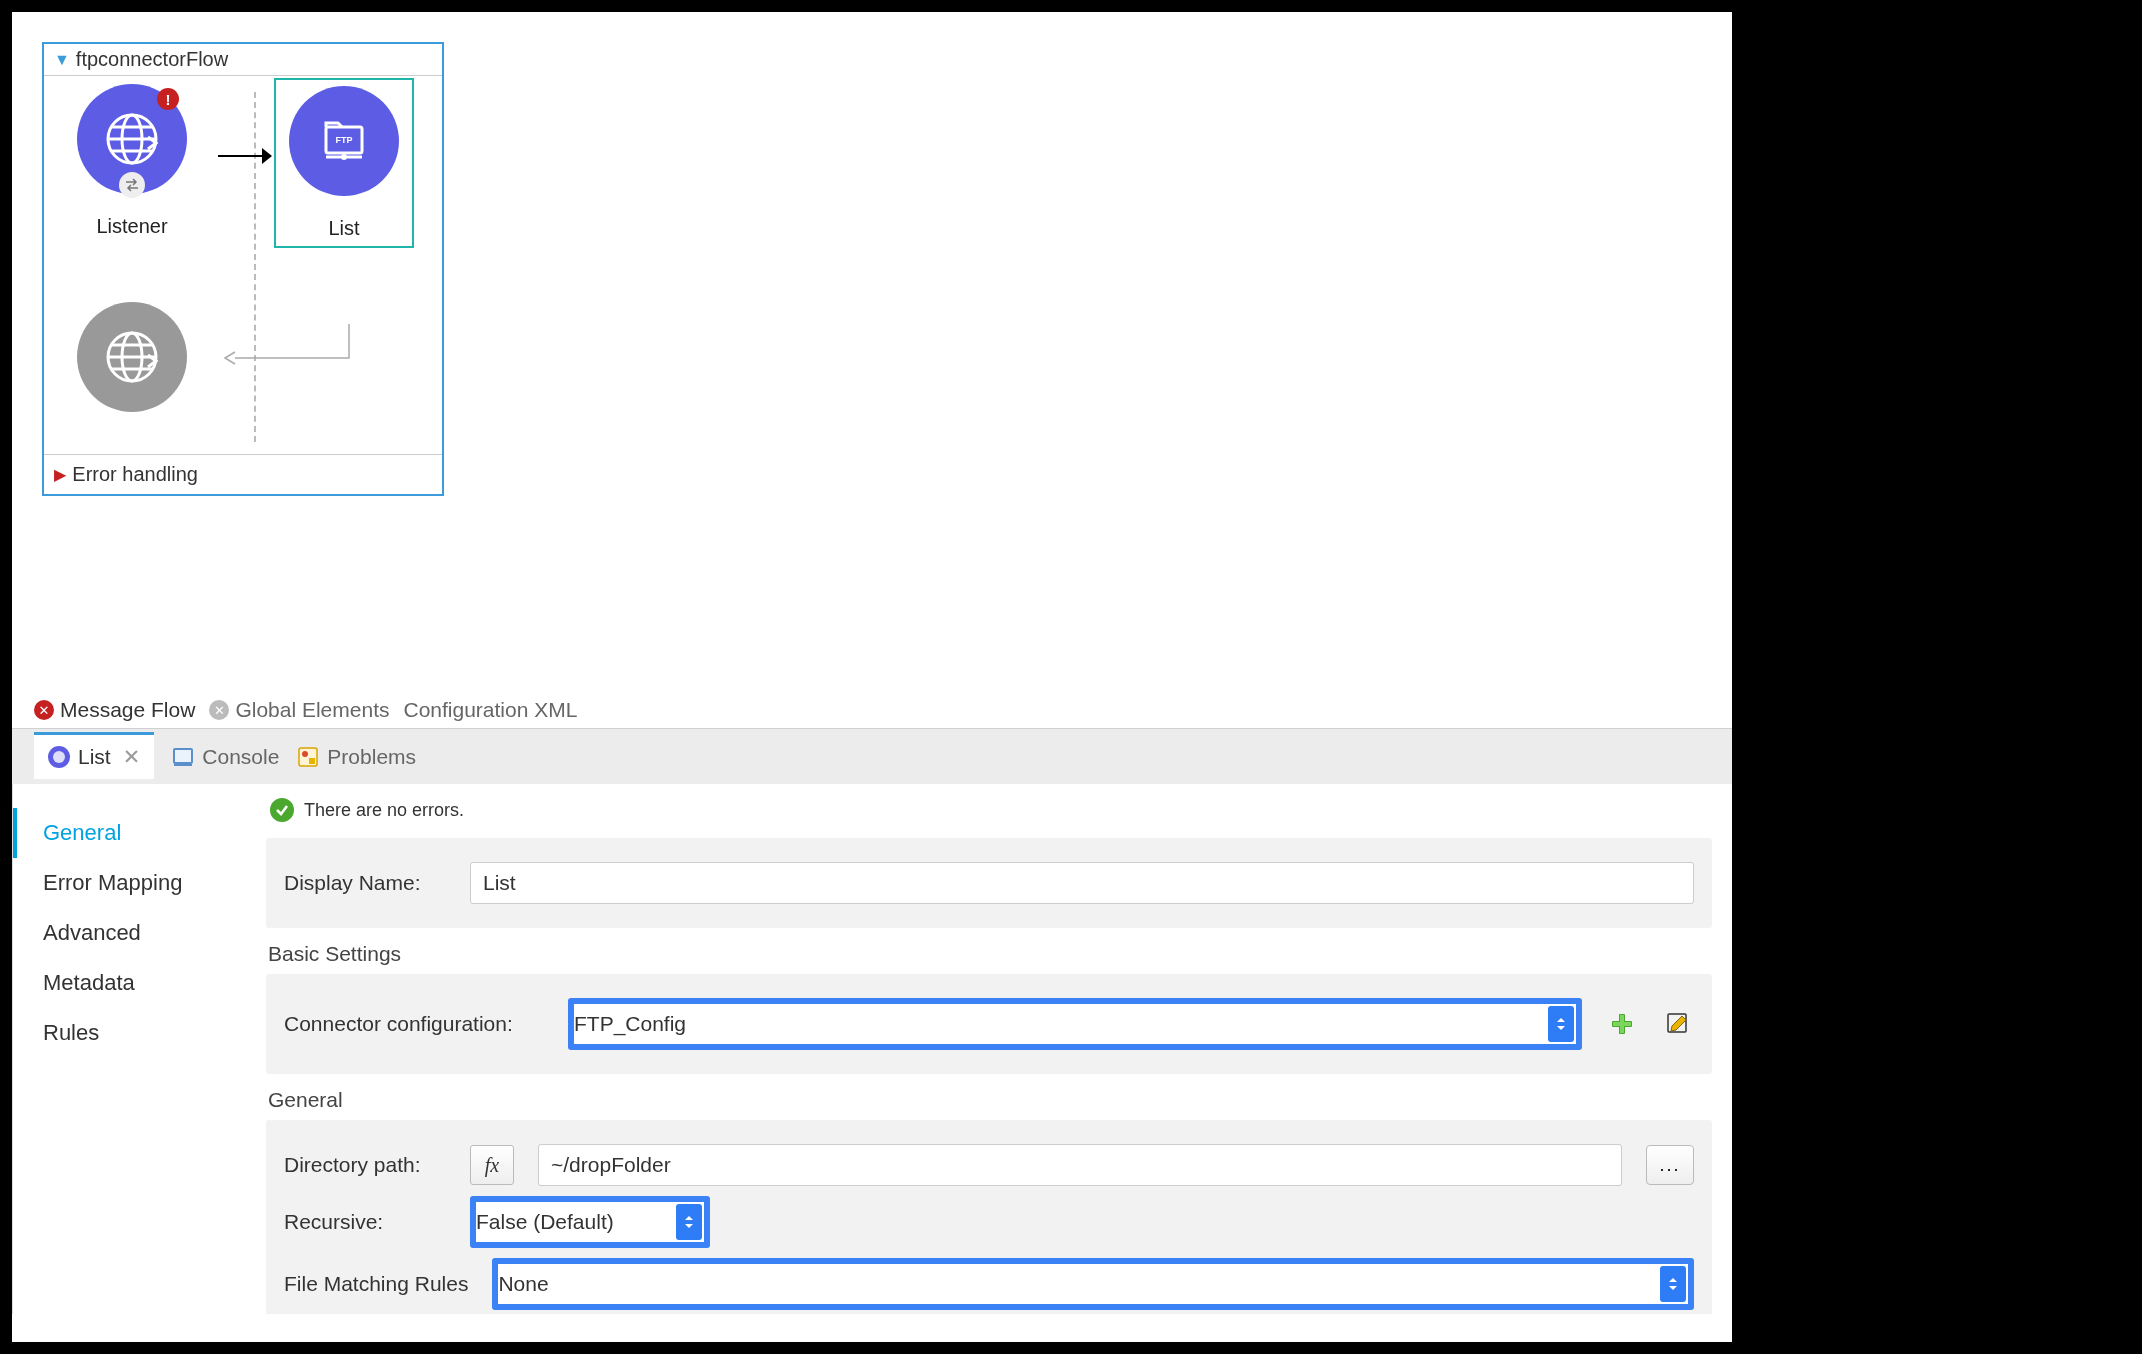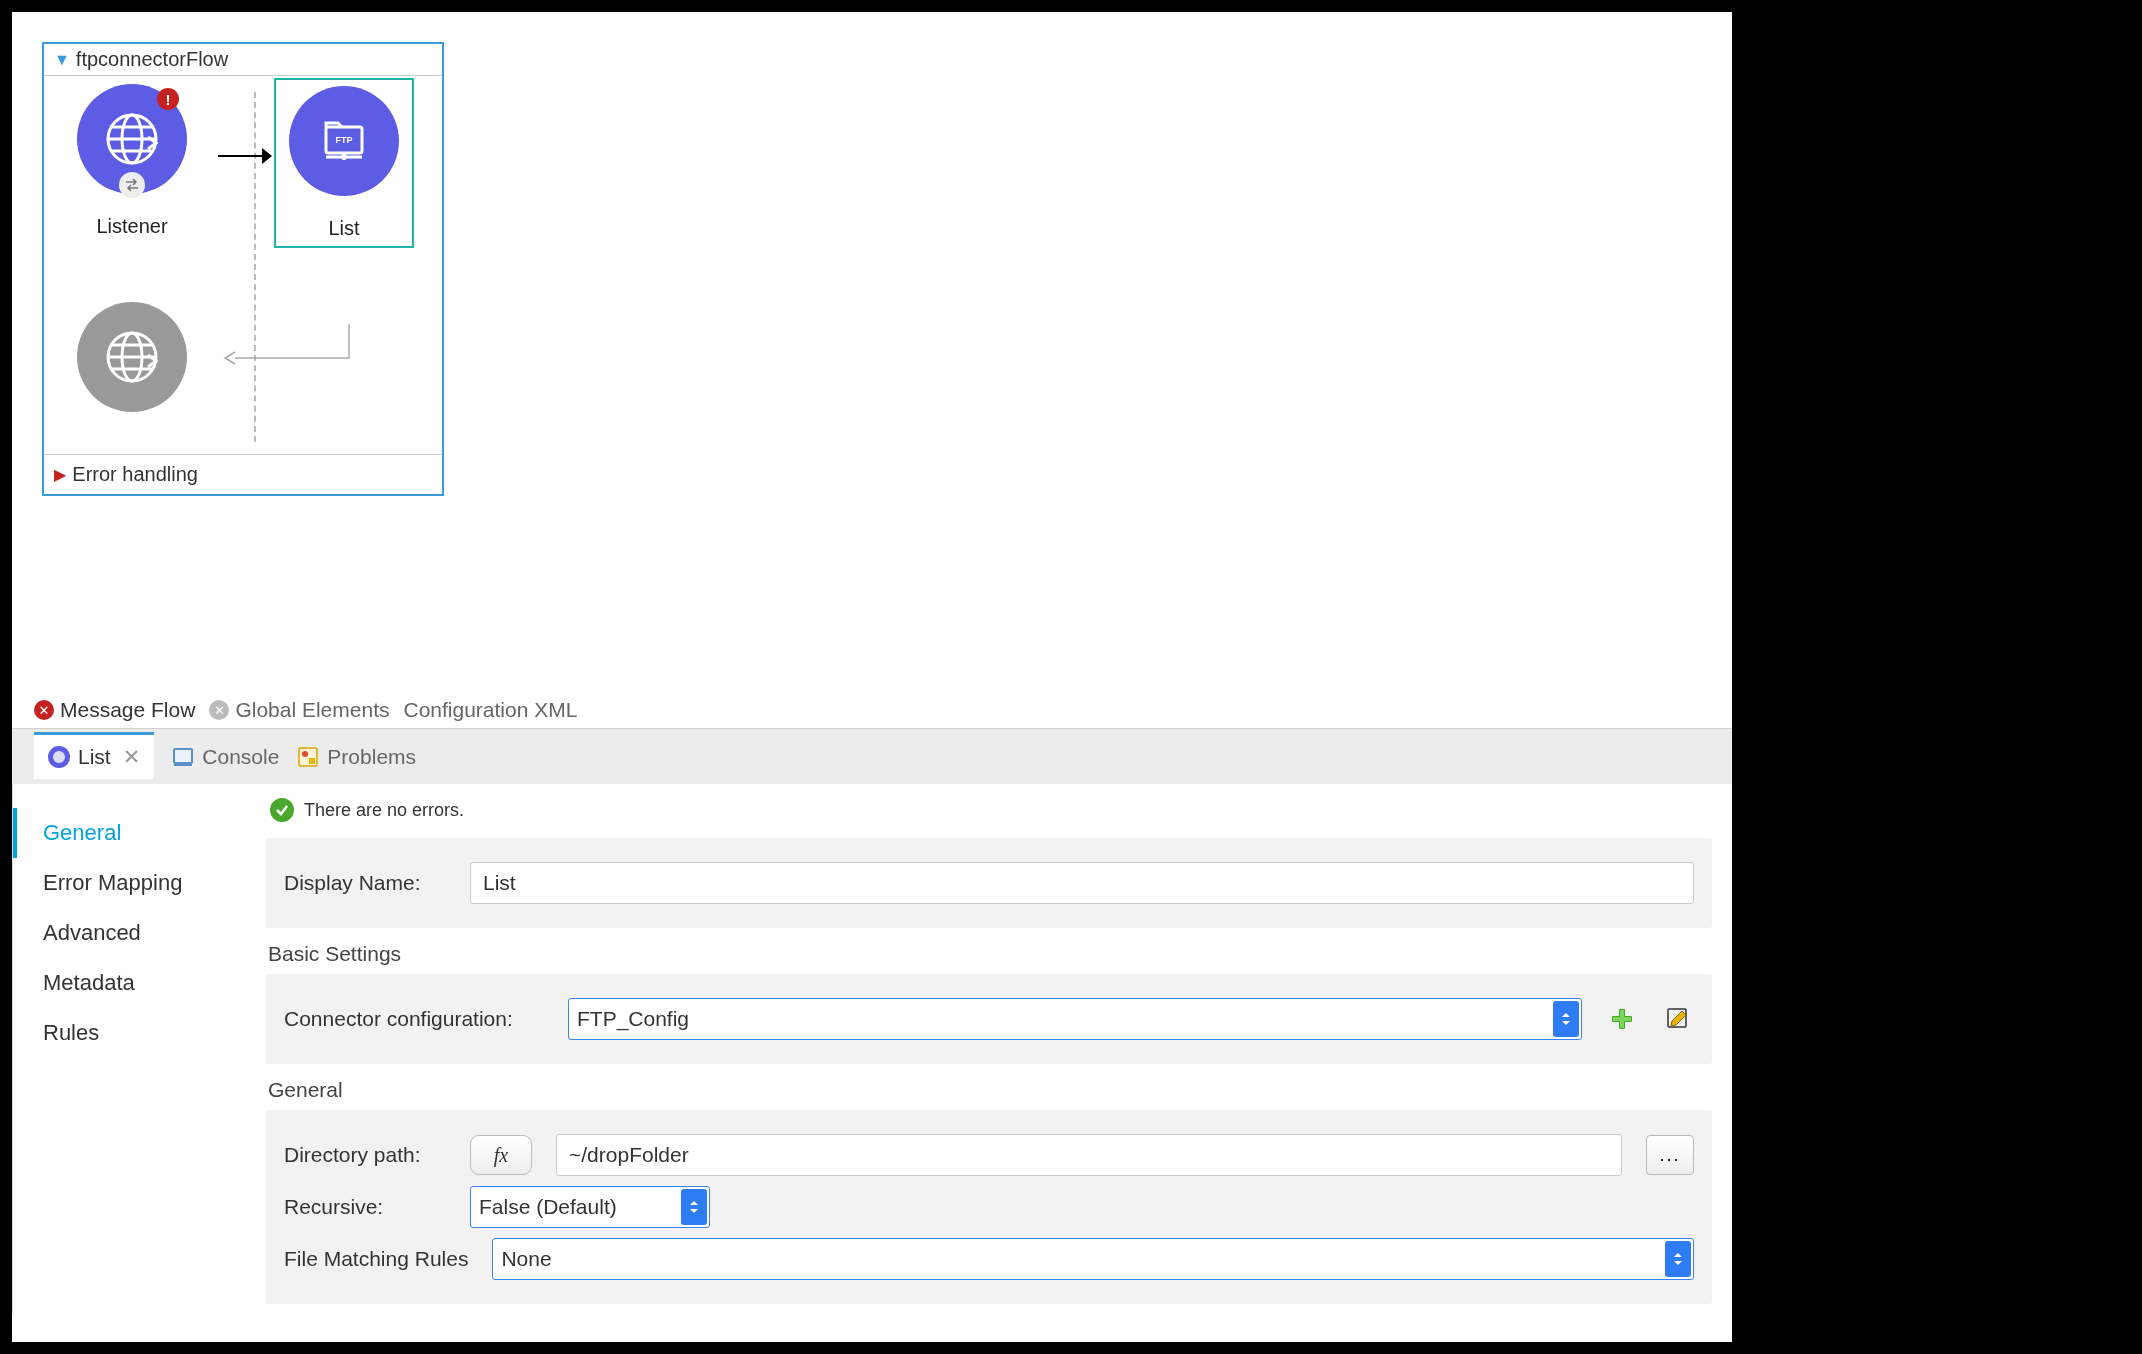--- a/index.html
+++ b/index.html
@@ -41,26 +41,26 @@
 .props { flex: 1; padding: 14px 20px 20px 4px; overflow: hidden; }
 .status-row { display:flex; align-items:center; gap: 10px; font-size: 18px; color:#333; margin-bottom: 16px; padding-left: 4px; }
 .check-icon { width: 24px; height: 24px; border-radius: 12px; background: #4BA82E; display:flex; align-items:center; justify-content:center; }
 .form-section { background: #F2F2F2; border-radius: 3px; padding: 14px 18px; margin-bottom: 14px; }
 .section-title { font-size: 21px; color: #444; margin: 10px 0 8px 2px; }
 .form-row { display:flex; align-items:center; gap: 24px; margin: 10px 0; }
 .form-label { font-size: 21px; color: #333; min-width: 260px; }
 .form-label.sm { min-width: 162px; }
 .form-label.md { min-width: 175px; }
 .text-input { flex:1; background:#fff; border:1px solid #ccc; border-radius:3px; padding:8px 12px; font-size: 21px; color:#333; }
-.select-wrap { flex:1; position:relative; background:#fff; border:1px solid #3b82f6; border-radius:3px; padding:8px 8px; font-size: 21px; color:#333; display:flex; }
+.select-wrap { flex:1; position:relative; background:#fff; border:6px solid #3b82f6; border-radius:3px; padding:8px 0; font-size: 21px; color:#333; display:flex; }
 .select-wrap.short { flex: none; width: 240px; }
 .select-caret { position:absolute; right:2px; top:2px; bottom:2px; width:26px; background:#2E7CF6; border-radius:3px; display:flex; align-items:center; justify-content:center; }
 .select-caret svg { fill:#fff; }
 .icon-btn { width: 32px; height: 32px; display:flex; align-items:center; justify-content:center; cursor:pointer; }
-.fx-btn { width: 62px; height: 40px; border:1px solid #bbb; border-radius:9px; display:flex; align-items:center; justify-content:center; font-style:italic; font-family: Georgia, serif; font-size:20px; color:#333; background: linear-gradient(#fff,#eee); }
+.fx-btn { width: 44px; height: 40px; border:1px solid #bbb; border-radius:3px; display:flex; align-items:center; justify-content:center; font-style:italic; font-family: Georgia, serif; font-size:20px; color:#333; background: linear-gradient(#fff,#eee); }
 .dots-btn { width: 48px; height: 40px; border:1px solid #bbb; border-radius:4px; display:flex; align-items:center; justify-content:center; background: linear-gradient(#fff,#eee); font-size:18px; letter-spacing:2px; }
 .spacer { flex:1; }
 </style>
 </head>
 <body>
 
 <div class="app">
 
   <div class="canvas-area">
     <div class="flow-box">

